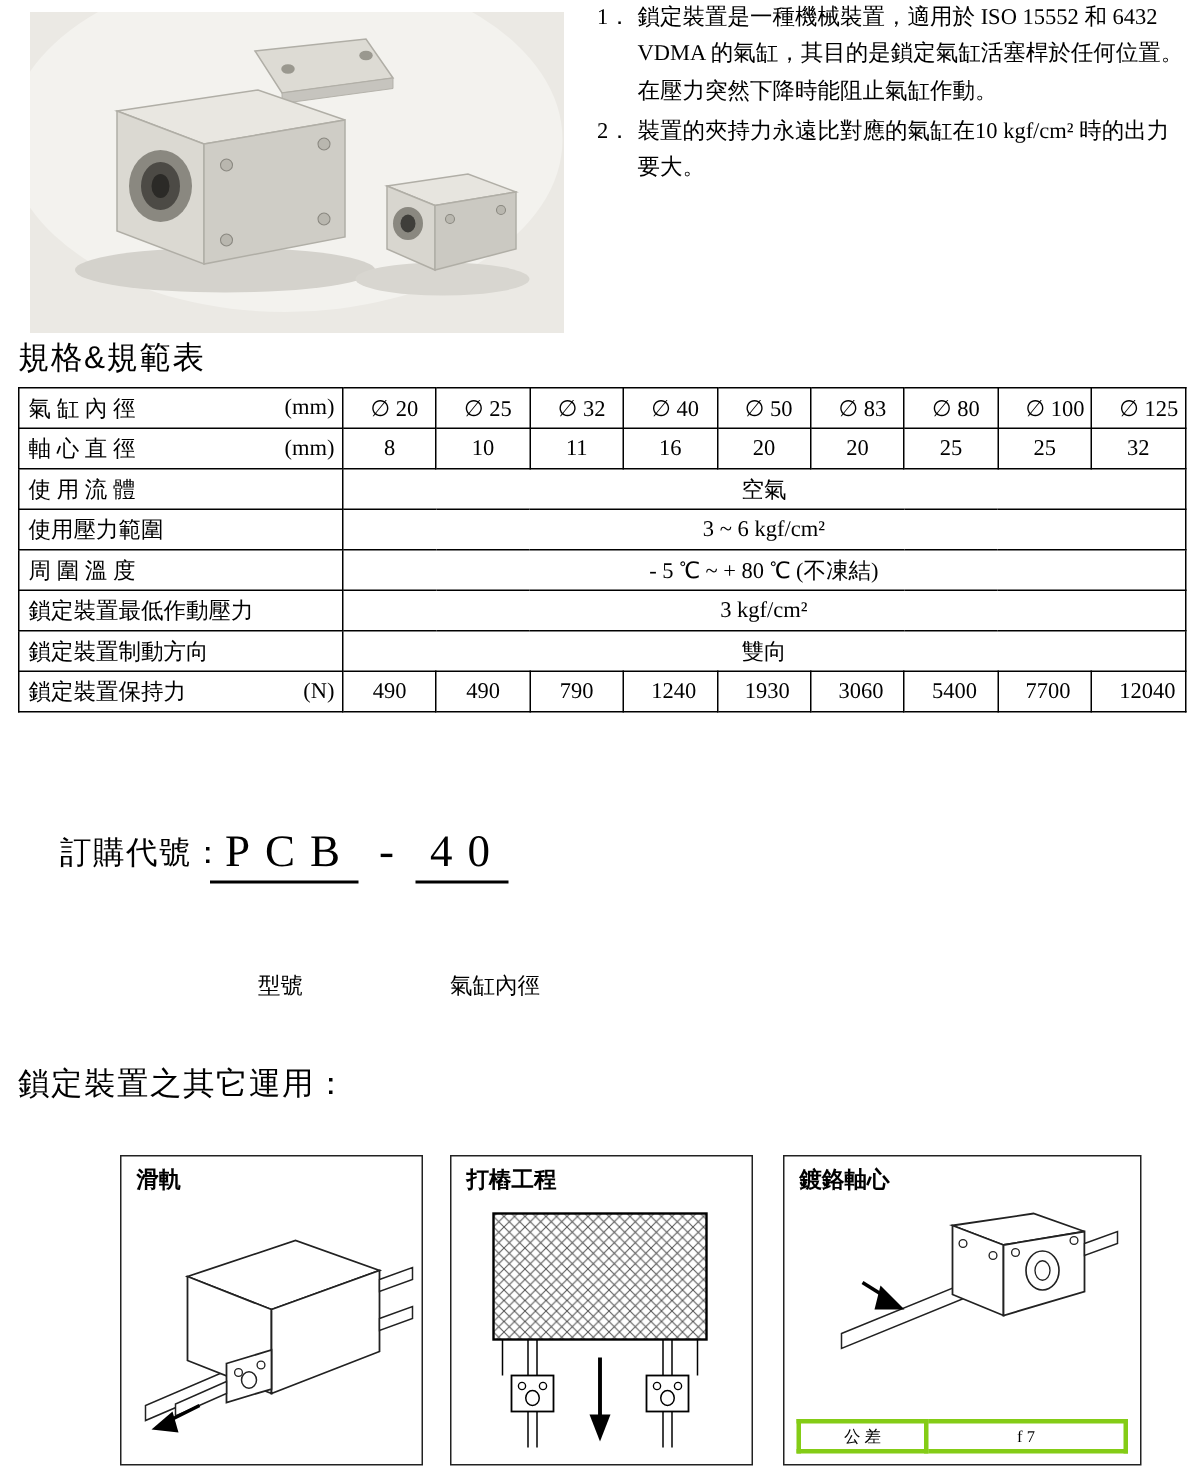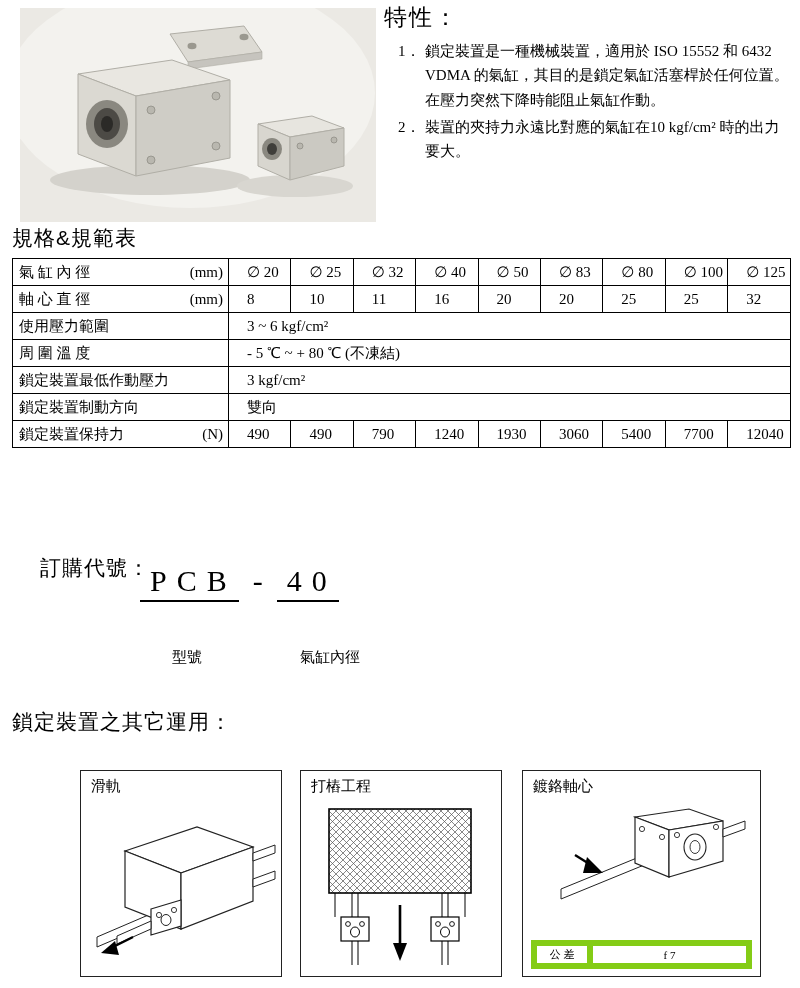--- a/index.html
+++ b/index.html
@@ -21,41 +21,41 @@
 
   
   .section-title { position:absolute; font-family:"Liberation Sans", sans-serif; font-size:21px; letter-spacing:1px; }
   #spec-title  { left:12px; top:224px; }
   #order-title { left:12px; top:554px;margin-left:28px; }
   #apps-title  { left:12px; top:708px; }
 
   
   .spec-wrap { left:12px; top:258px; }
   table.spec { border-collapse:collapse; table-layout:fixed; width:778px; font-size:15px; }
-  table.spec td { border:1px solid #000; height:26px; padding:0 18px; text-align:left; white-space:nowrap; overflow:hidden; }
+  table.spec td { border:1px solid #000; height:26px; padding:0 18px; text-align:center; white-space:nowrap; overflow:hidden; }
   table.spec td.lbl { padding:0 5px 0 6px; text-align:center; }
   .lbl-flex { display:flex; justify-content:space-between; align-items:center; }
 
   
-  .order-code { left:140px; top:564px; font-size:30px; white-space:nowrap; }
+  .order-code { left:140px; top:551px; font-size:30px; white-space:nowrap; }
   .oc-part { display:inline-block; letter-spacing:10px; border-bottom:2px solid #000; padding:0 2px 2px 10px; }
   .oc-sep  { display:inline-block; margin:0 14px; vertical-align:top; }
   .order-label { position:absolute; font-size:15px;text-align:right; }
   #model-label { left:172px; top:648px; }
   #bore-label  { left:300px; top:648px; }
 
   
   .app-box { position:absolute; top:770px; height:205px; border:1px solid #222; background:#fff; }
   #box-rail  { left:80px;  width:200px; }
   #box-pile  { left:300px; width:200px; }
   #box-shaft { left:522px; width:237px; }
-  .box-label { position:absolute; left:10px; top:6px; font-size:15px; }
+  .box-label { position:absolute; left:10px; top:6px; font-size:15px;font-weight:bold; }
   .box-svg   { position:absolute; left:0; top:26px; }
   table.mini { position:absolute; left:8px; right:8px; bottom:7px; border-collapse:collapse; font-size:11px; width:calc(100% - 16px); }
-  table.mini td { border:6px solid #84cc16; height:17px; text-align:center; padding:0 2px; white-space:nowrap; overflow:hidden; }
+  table.mini td { border:3px solid #84cc16; height:17px; text-align:center; padding:0 18px; white-space:nowrap; overflow:hidden; }
   table.mini td.c1 { width:46px; }
 
   svg { display:block; }
 </style>
 </head>
 <body>
 
 <div class="abs photo-frame">
   <svg width="356" height="214" viewBox="0 0 356 214">
     <rect width="356" height="214" fill="#ebe9e4"></rect>
@@ -83,21 +83,20 @@
     <polygon points="238,116 270,129 270,172 238,158" fill="#d8d6cf" stroke="#b0aea6" stroke-width="1"></polygon>
     <polygon points="270,129 324,120 324,158 270,172" fill="#cbc9c2" stroke="#b0aea6" stroke-width="1"></polygon>
     <ellipse cx="252" cy="141" rx="10" ry="11" fill="#8a8880"></ellipse>
     <ellipse cx="252" cy="141" rx="5" ry="6" fill="#3f3e3a"></ellipse>
     <circle cx="280" cy="138" r="3" fill="#b9b7af" stroke="#8a8880" stroke-width="0.7"></circle>
     <circle cx="314" cy="132" r="3" fill="#b9b7af" stroke="#8a8880" stroke-width="0.7"></circle>
   </svg>
 </div>
 
 <div class="abs features">
-  <div class="features-title">特性：</div>
   <div class="feature-item">
     <span class="feature-num">1．</span>
     <span class="feature-text">鎖定裝置是一種機械裝置，適用於 ISO 15552 和 6432 VDMA 的氣缸，其目的是鎖定氣缸活塞桿於任何位置。在壓力突然下降時能阻止氣缸作動。</span>
   </div>
   <div class="feature-item">
     <span class="feature-num">2．</span>
     <span class="feature-text">裝置的夾持力永遠比對應的氣缸在10 kgf/cm² 時的出力要大。</span>
   </div>
 </div>
 
@@ -144,20 +143,28 @@
           </td>
       <td>8</td>
       <td>10</td>
       <td>11</td>
       <td>16</td>
       <td>20</td>
       <td>20</td>
       <td>25</td>
       <td>25</td>
       <td>32</td>
+    </tr>
+    <tr>
+      <td class="lbl">
+            <span class="lbl-flex">
+              <span>使 用 流 體</span>
+            </span>
+          </td>
+      <td colspan="9">空氣</td>
     </tr>
     <tr>
       <td class="lbl">
             <span class="lbl-flex">
               <span>使用壓力範圍</span>
             </span>
           </td>
       <td colspan="9">3 ~ 6 kgf/cm²</td>
     </tr>
     <tr>

